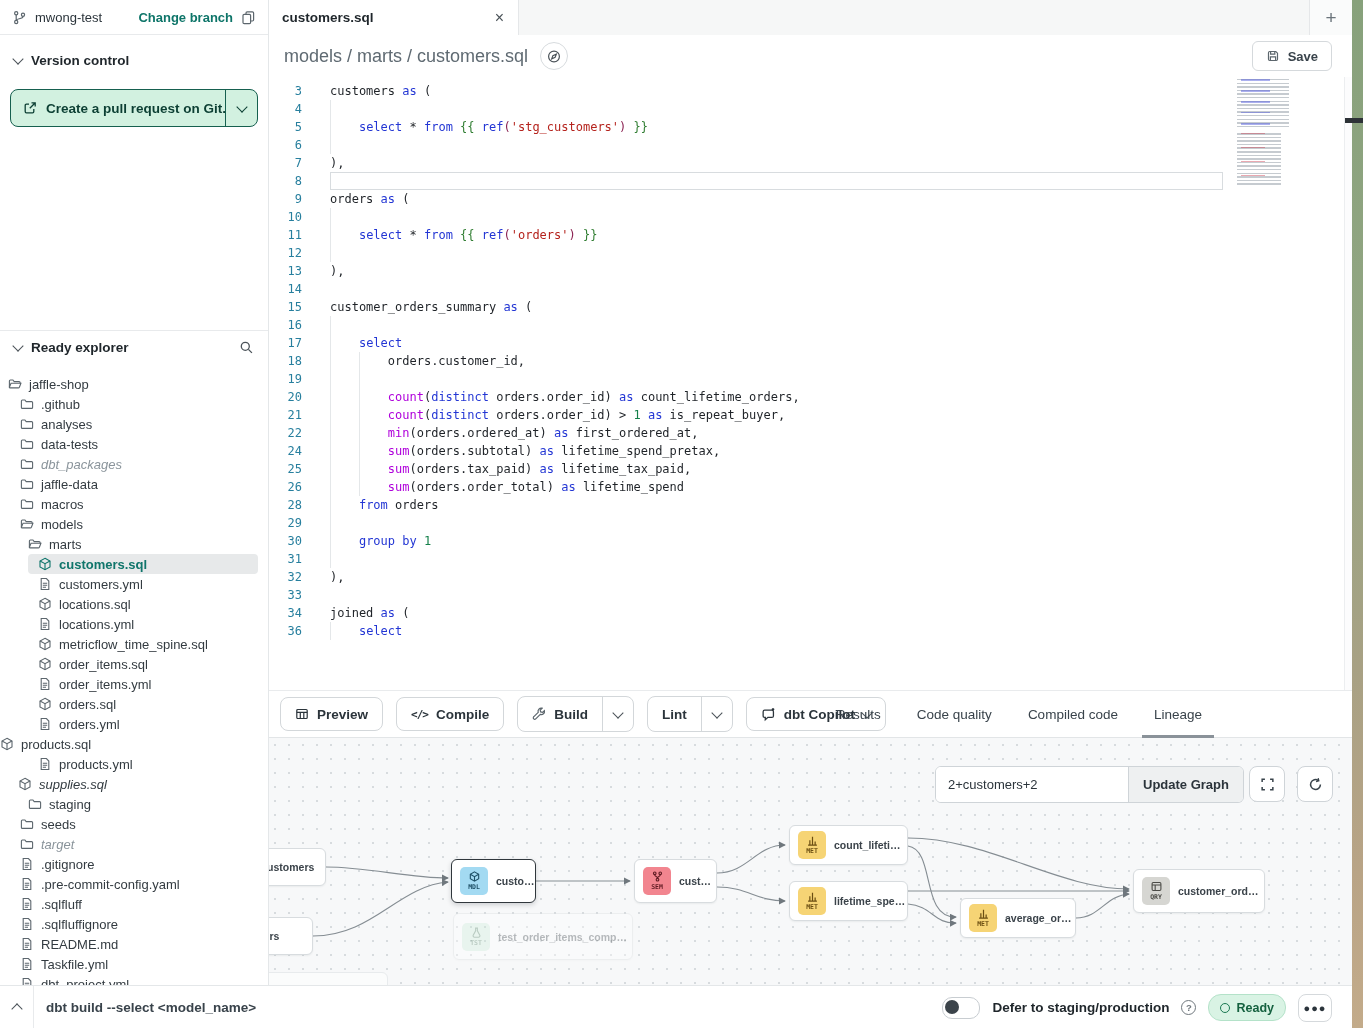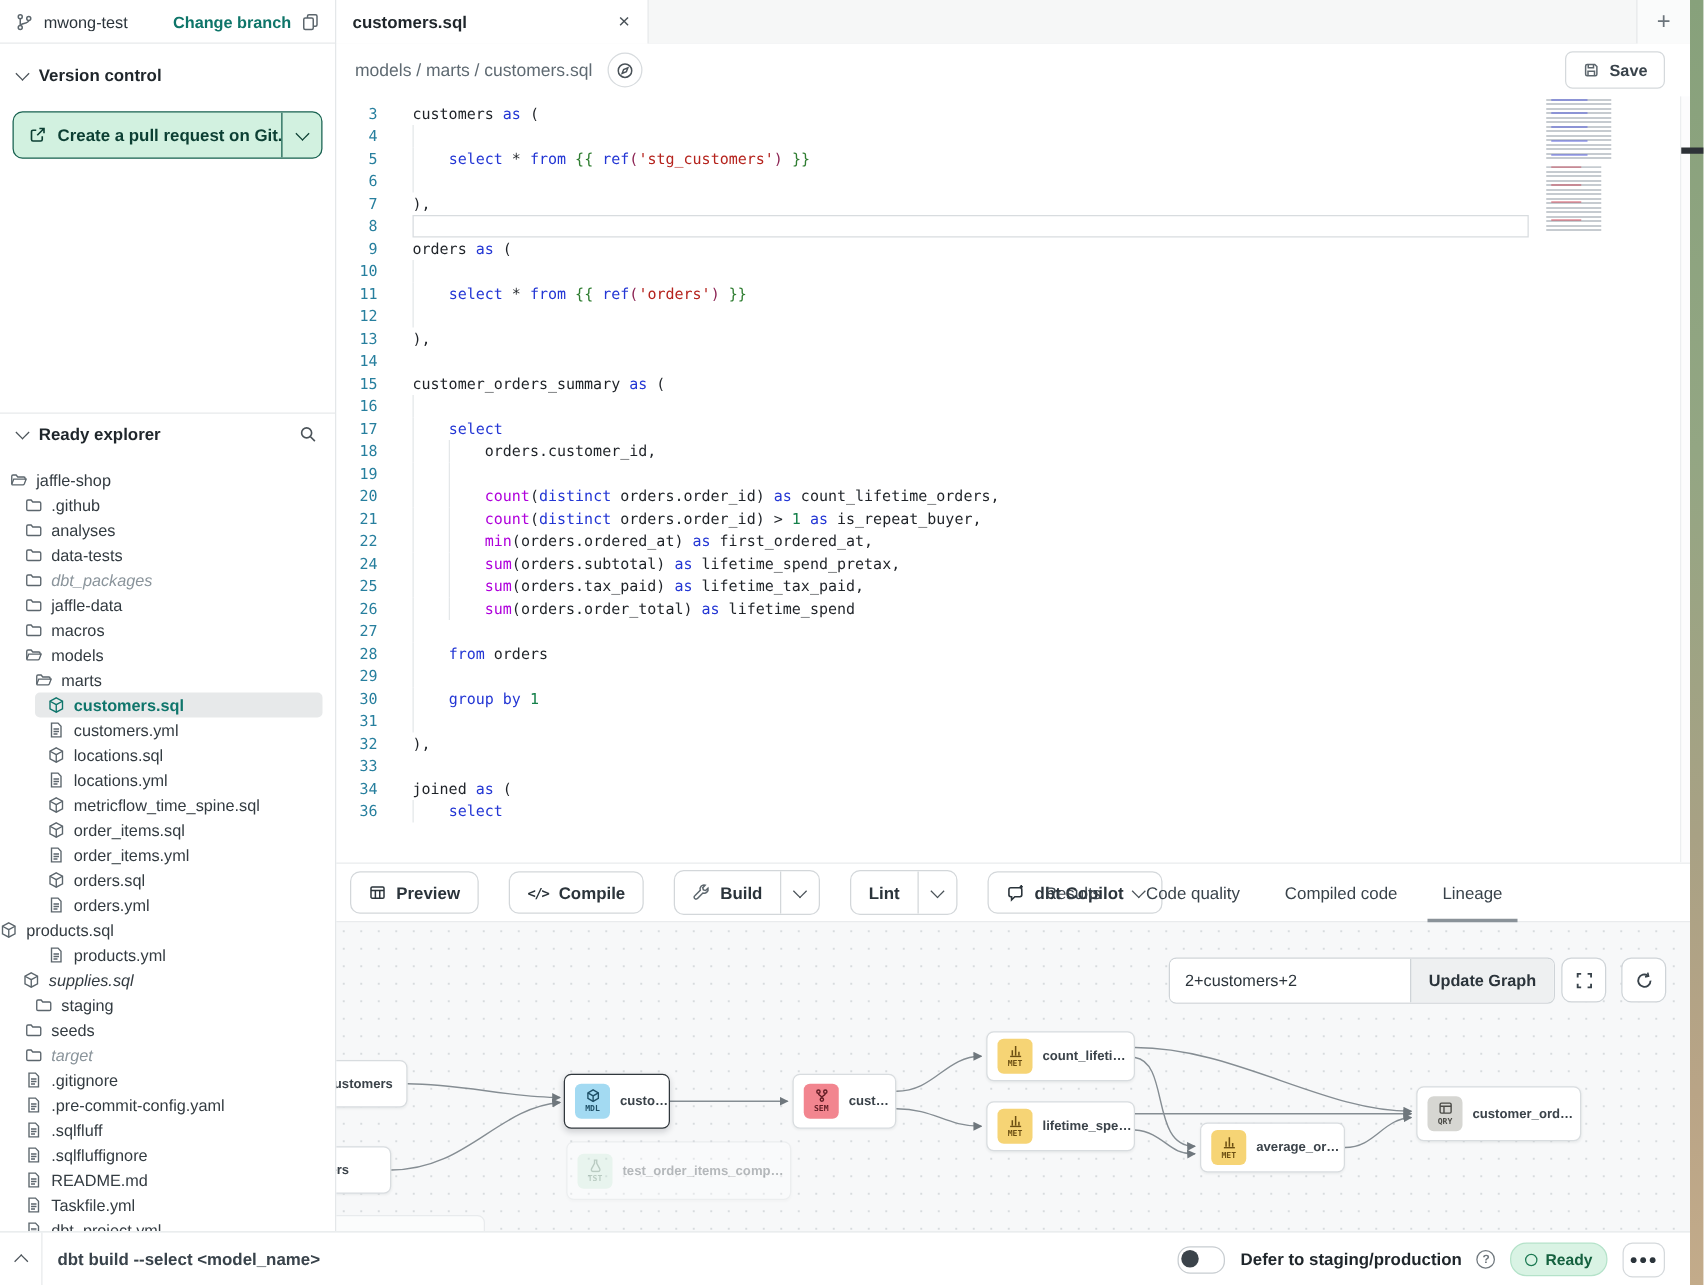--- a/index.html
+++ b/index.html
@@ -42,21 +42,21 @@
   #tab-active{position:absolute;left:0;top:0;width:222px;height:35px;background:#fff;border-right:1px solid #e5e7e9;
               display:flex;align-items:center;padding:0 14px;gap:10px;cursor:pointer}
   #tab-title{font-size:13.5px;font-weight:700;color:#1f262b;flex:1 1 auto}
   #tab-close{font-size:16px;color:#4a5258;line-height:1;cursor:pointer}
   #newtab-zone{position:absolute;right:0;top:0;width:42px;height:35px;border-left:1px solid #e5e7e9;background:#fafbfb;
                display:flex;align-items:center;justify-content:center}
   #newtab{border:0;background:transparent;font-size:19px;color:#6b747b;cursor:pointer;line-height:1}
 
   
   #crumbbar{position:absolute;left:268px;top:35px;width:1084px;height:42px;background:#fff;display:flex;align-items:center;padding:0 20px 0 16px;box-sizing:border-box}
-  #crumb{font-size:14px;color:#5f6a72}
+  #crumb{font-size:18px;color:#5f6a72}
   #crumb-nav{margin-left:12px;width:28px;height:28px;border:1px solid #d7dbde;border-radius:50%;background:#fff;
              display:flex;align-items:center;justify-content:center;cursor:pointer;color:#4a5258}
   #save-btn{margin-left:auto;height:30px;display:flex;align-items:center;gap:8px;padding:0 13px;background:#fff;
             border:1px solid #d5d9dc;border-radius:6px;font-family:inherit;font-size:13px;font-weight:600;color:#39434b;cursor:pointer}
 
   
   #editor{position:absolute;left:268px;top:77px;width:1084px;height:613px;background:#fff;overflow:hidden}
   #code-lines{position:absolute;left:0;top:0;right:0}
   .crow{display:flex;height:18px;line-height:18px;font-family:"DejaVu Sans Mono",monospace;font-size:12px;white-space:pre}
   .ln{width:34px;text-align:right;color:#277f9e;flex:0 0 34px;user-select:none}
@@ -69,21 +69,21 @@
   .mm{position:absolute;left:2px;background:repeating-linear-gradient(180deg,#c6cbd0 0 1.5px,transparent 1.5px 3.6px)}
   .mm.a{top:2px;height:50px;width:52px}
   .mm.b{top:56px;height:54px;width:44px}
   .mm::after{content:'';position:absolute;left:4px;width:55%;top:0;bottom:0;
              background:repeating-linear-gradient(180deg,rgba(70,80,220,.45) 0 1.5px,transparent 1.5px 11px)}
   .mm.b::after{background:repeating-linear-gradient(180deg,rgba(200,40,60,.4) 0 1.5px,transparent 1.5px 14px)}
   #vscroll-lane{position:absolute;left:1076px;top:0;bottom:0;width:8px;border-left:1px solid #eceef0;background:#fcfcfd}
 
   
   #toolbar{position:absolute;left:268px;top:690px;width:1084px;height:48px;background:#fff;
-           border-top:1px solid #e9ebed;border-bottom:1px solid #e2e5e7;display:flex;align-items:center;gap:24px;padding-left:12px;box-sizing:border-box}
+           border-top:1px solid #e9ebed;border-bottom:1px solid #e2e5e7;display:flex;align-items:center;gap:13px;padding-left:12px;box-sizing:border-box}
   .btn{height:34px;display:flex;align-items:center;gap:8px;padding:0 14px;background:#fff;border:1px solid #d3d7da;
        border-radius:8px;font-family:inherit;font-size:13.5px;font-weight:600;color:#2b343b;cursor:pointer}
   .btn .icon{color:#2b343b}
   .split{display:flex;height:34px;border:1px solid #d3d7da;border-radius:8px;overflow:hidden;background:#fff}
   .split .main{display:flex;align-items:center;gap:8px;padding:0 14px;font-size:13.5px;font-weight:600;color:#2b343b;cursor:pointer;background:transparent;border:0;font-family:inherit}
   .split .dd{width:31px;border:0;border-left:1px solid #d3d7da;background:transparent;display:flex;align-items:center;justify-content:center;cursor:pointer}
   .split .chev,.btn .chev{border-color:#4a5258}
   .code-glyph{font-family:"DejaVu Sans Mono",monospace;font-size:11px;font-weight:700;letter-spacing:-1px}
   #rtabs{position:absolute;right:150px;top:0;height:47px;display:flex;gap:36px}
   .rtab{position:relative;height:100%;display:flex;align-items:center;font-size:13.5px;color:#39434b;cursor:pointer;white-space:nowrap}
@@ -514,21 +514,20 @@
         <div class="crow"><span class="ln">16</span><span class="ctext"><i class="guide" style="left: 0px;"></i></span></div>
         <div class="crow"><span class="ln">17</span><span class="ctext"><i class="guide" style="left: 0px;"></i><span class="tk-t">    </span><span class="tk-k">select</span></span></div>
         <div class="crow"><span class="ln">18</span><span class="ctext"><i class="guide" style="left: 0px;"></i><i class="guide" style="left: 29px;"></i><span class="tk-t">        orders.customer_id,</span></span></div>
         <div class="crow"><span class="ln">19</span><span class="ctext"><i class="guide" style="left: 0px;"></i><i class="guide" style="left: 29px;"></i></span></div>
         <div class="crow"><span class="ln">20</span><span class="ctext"><i class="guide" style="left: 0px;"></i><i class="guide" style="left: 29px;"></i><span class="tk-t">        </span><span class="tk-f">count</span><span class="tk-t">(</span><span class="tk-k">distinct</span><span class="tk-t"> orders.order_id) </span><span class="tk-k">as</span><span class="tk-t"> count_lifetime_orders,</span></span></div>
         <div class="crow"><span class="ln">21</span><span class="ctext"><i class="guide" style="left: 0px;"></i><i class="guide" style="left: 29px;"></i><span class="tk-t">        </span><span class="tk-f">count</span><span class="tk-t">(</span><span class="tk-k">distinct</span><span class="tk-t"> orders.order_id) &gt; </span><span class="tk-n">1</span><span class="tk-t"> </span><span class="tk-k">as</span><span class="tk-t"> is_repeat_buyer,</span></span></div>
         <div class="crow"><span class="ln">22</span><span class="ctext"><i class="guide" style="left: 0px;"></i><i class="guide" style="left: 29px;"></i><span class="tk-t">        </span><span class="tk-f">min</span><span class="tk-t">(orders.ordered_at) </span><span class="tk-k">as</span><span class="tk-t"> first_ordered_at,</span></span></div>
         <div class="crow"><span class="ln">24</span><span class="ctext"><i class="guide" style="left: 0px;"></i><i class="guide" style="left: 29px;"></i><span class="tk-t">        </span><span class="tk-f">sum</span><span class="tk-t">(orders.subtotal) </span><span class="tk-k">as</span><span class="tk-t"> lifetime_spend_pretax,</span></span></div>
         <div class="crow"><span class="ln">25</span><span class="ctext"><i class="guide" style="left: 0px;"></i><i class="guide" style="left: 29px;"></i><span class="tk-t">        </span><span class="tk-f">sum</span><span class="tk-t">(orders.tax_paid) </span><span class="tk-k">as</span><span class="tk-t"> lifetime_tax_paid,</span></span></div>
         <div class="crow"><span class="ln">26</span><span class="ctext"><i class="guide" style="left: 0px;"></i><i class="guide" style="left: 29px;"></i><span class="tk-t">        </span><span class="tk-f">sum</span><span class="tk-t">(orders.order_total) </span><span class="tk-k">as</span><span class="tk-t"> lifetime_spend</span></span></div>
-        <div class="crow"><span class="ln">27</span><span class="ctext"><i class="guide" style="left: 0px;"></i></span></div>
         <div class="crow"><span class="ln">28</span><span class="ctext"><i class="guide" style="left: 0px;"></i><span class="tk-t">    </span><span class="tk-k">from</span><span class="tk-t"> orders</span></span></div>
         <div class="crow"><span class="ln">29</span><span class="ctext"><i class="guide" style="left: 0px;"></i></span></div>
         <div class="crow"><span class="ln">30</span><span class="ctext"><i class="guide" style="left: 0px;"></i><span class="tk-t">    </span><span class="tk-k">group</span><span class="tk-t"> </span><span class="tk-k">by</span><span class="tk-t"> </span><span class="tk-n">1</span></span></div>
         <div class="crow"><span class="ln">31</span><span class="ctext"><i class="guide" style="left: 0px;"></i></span></div>
         <div class="crow"><span class="ln">32</span><span class="ctext"><span class="tk-t">),</span></span></div>
         <div class="crow"><span class="ln">33</span><span class="ctext"></span></div>
         <div class="crow"><span class="ln">34</span><span class="ctext"><span class="tk-t">joined </span><span class="tk-k">as</span><span class="tk-t"> (</span></span></div>
         <div class="crow"><span class="ln">36</span><span class="ctext"><i class="guide" style="left: 0px;"></i><span class="tk-t">    </span><span class="tk-k">select</span></span></div>
       </div>
     <div id="minimap">

